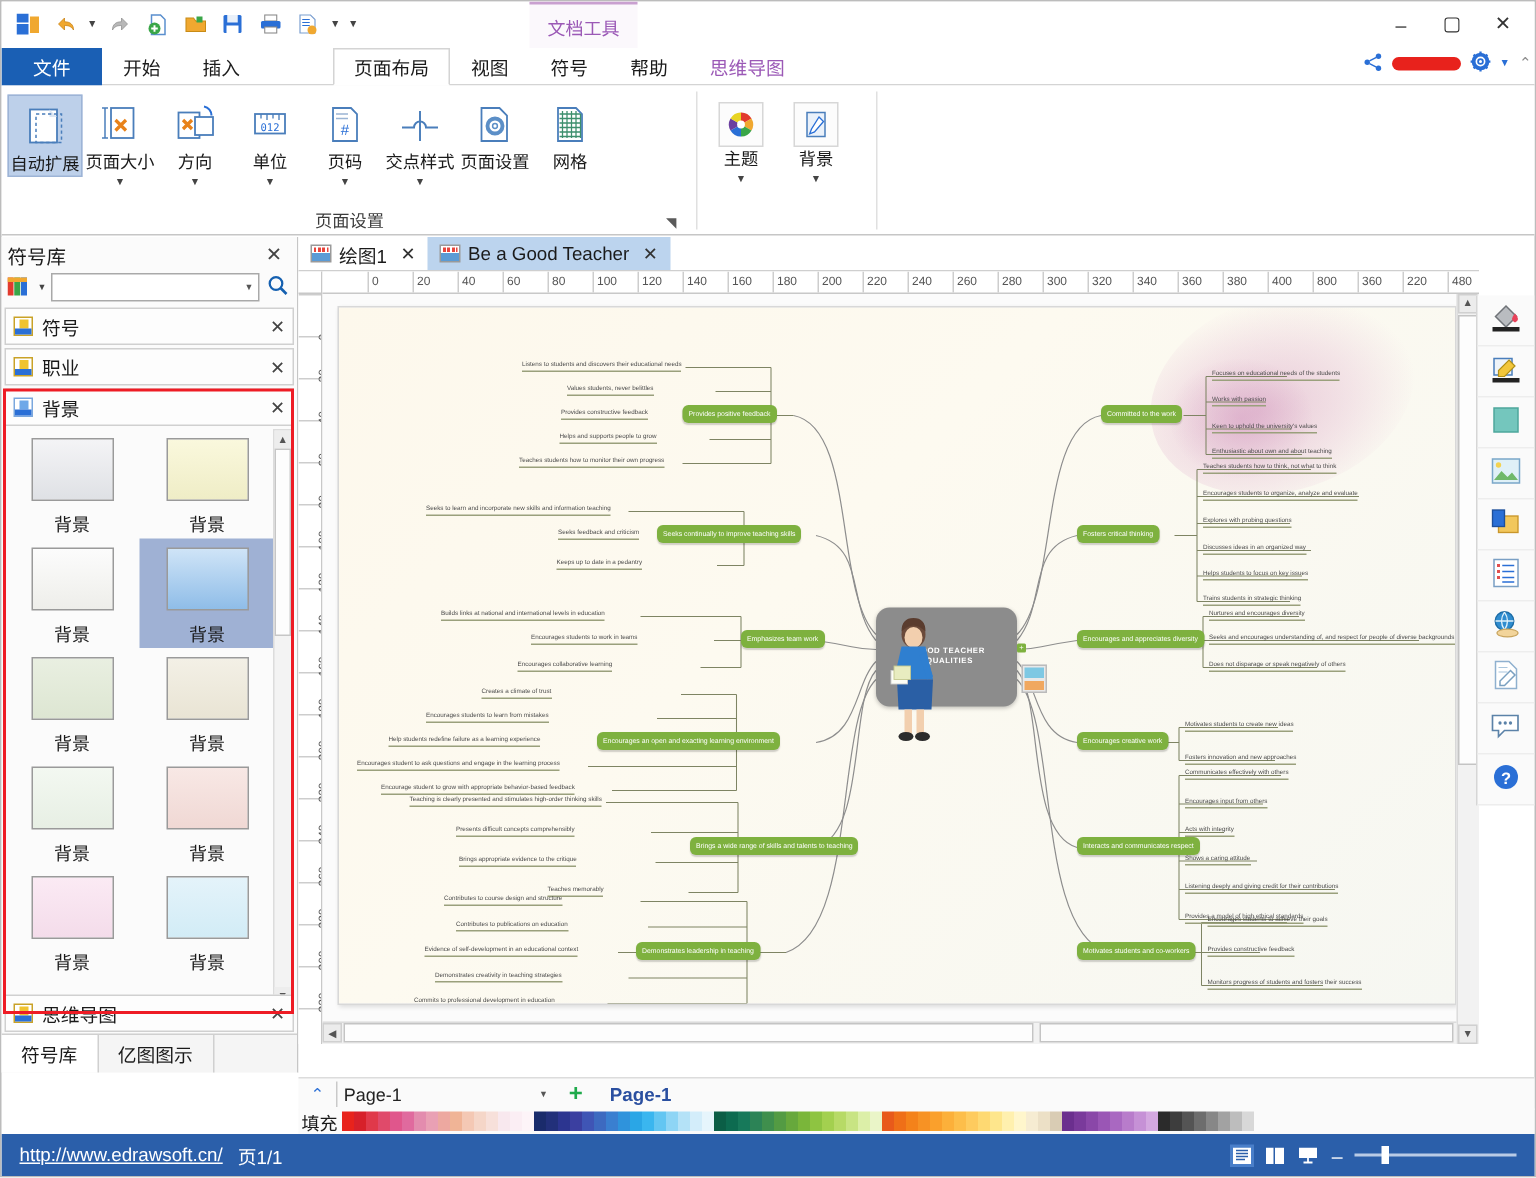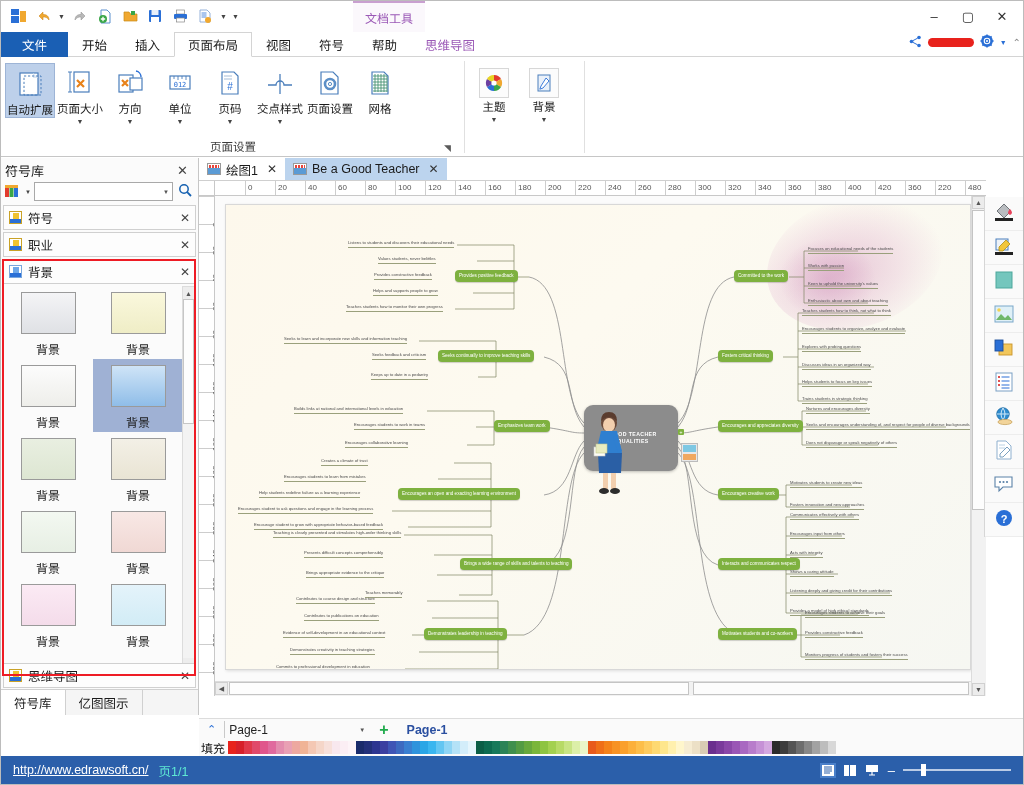--- a/index.html
+++ b/index.html
@@ -51,21 +51,21 @@
     background: #ffffff; border-bottom: 1px solid #d4d4d4;
   }
   .tabs { position: absolute; left: 0; top: 0; display: flex; height: 25px; align-items: stretch; }
   .tab {
     display: flex; align-items: center; justify-content: center;
     padding: 0 13px; font-size: 12.5px; color: #1a1a1a; height: 25px;
     border: 1px solid transparent;
   }
   .tab.file { background: #1a5fb4; color: #fff; font-weight: normal; padding: 0 20px; }
   .tab.active { background: #fff; border: 1px solid #d4d4d4; border-bottom-color: #fff;
-                position: relative; z-index: 3; }
+                position: relative; z-index: 3; margin-left: 48px; }
   .tab.purple { color: #9b59b6; }
   .tr-icons { position: absolute; right: 4px; top: 2px; display: flex; align-items: center; gap: 6px; }
   .tr-icons .ti { font-size: 13px; color: #2a6fd6; }
   .redact { width: 46px; height: 9px; background: #e8221c; border-radius: 5px; }
 
   
   .ribbon {
     position: absolute; left: 0; top: 56px; width: 1024px; height: 100px;
     background: #ffffff; border-bottom: 1px solid #c6c6c6;
   }
@@ -285,21 +285,21 @@
     height: 34px; display: flex; align-items: center; justify-content: center;
     border-bottom: 1px solid #ededed;
   }
 
   
   .statusbar {
     position: absolute; left: 0; bottom: 0; width: 1024px; height: 28px;
     background: #2b5faa; display: flex; align-items: center;
   }
   .sb-link { color: #ffffff; text-decoration: underline; font-size: 12.5px; margin-left: 12px; }
-  .sb-page { color: #5eead4; font-size: 12.5px; margin-left: 10px; }
+  .sb-page { color: #ffffff; font-size: 12.5px; margin-left: 10px; }
   .sb-right { margin-left: auto; display: flex; align-items: center; gap: 6px; padding-right: 14px; }
   .view-btn { width: 16px; height: 15px; display: flex; align-items: center; justify-content: center; }
   .view-btn.active { background: #4a7fc9; }
   .zoom-minus { color: #fff; font-size: 13px; padding: 0 2px; }
   .zoom-track { width: 108px; height: 2px; background: #b9cbe6; position: relative; }
   .zoom-thumb { position: absolute; left: 18px; top: -5px; width: 5px; height: 12px; background: #fff; }
   .watermark {
     position: absolute; right: 4px; bottom: 0px; width: 260px; height: 40px;
     opacity: 0.72; pointer-events: none;
   }
@@ -705,21 +705,21 @@
       <div class="rtick" style="left:360px;">220</div>
       <div class="rtick" style="left:390px;">240</div>
       <div class="rtick" style="left:420px;">260</div>
       <div class="rtick" style="left:450px;">280</div>
       <div class="rtick" style="left:480px;">300</div>
       <div class="rtick" style="left:510px;">320</div>
       <div class="rtick" style="left:540px;">340</div>
       <div class="rtick" style="left:570px;">360</div>
       <div class="rtick" style="left:600px;">380</div>
       <div class="rtick" style="left:630px;">400</div>
-      <div class="rtick" style="left:660px;">420</div>
+      <div class="rtick" style="left:660px;">800</div>
       <div class="rtick" style="left:690px;">360</div>
       <div class="rtick" style="left:720px;">220</div>
       <div class="rtick" style="left:750px;">480</div>
     </div>
 
     <div class="ruler-v">
       <div class="rtickv" style="top:0px;height:28px;">
           <span>-20</span>
         </div>
       <div class="rtickv" style="top:28px;height:28px;">

